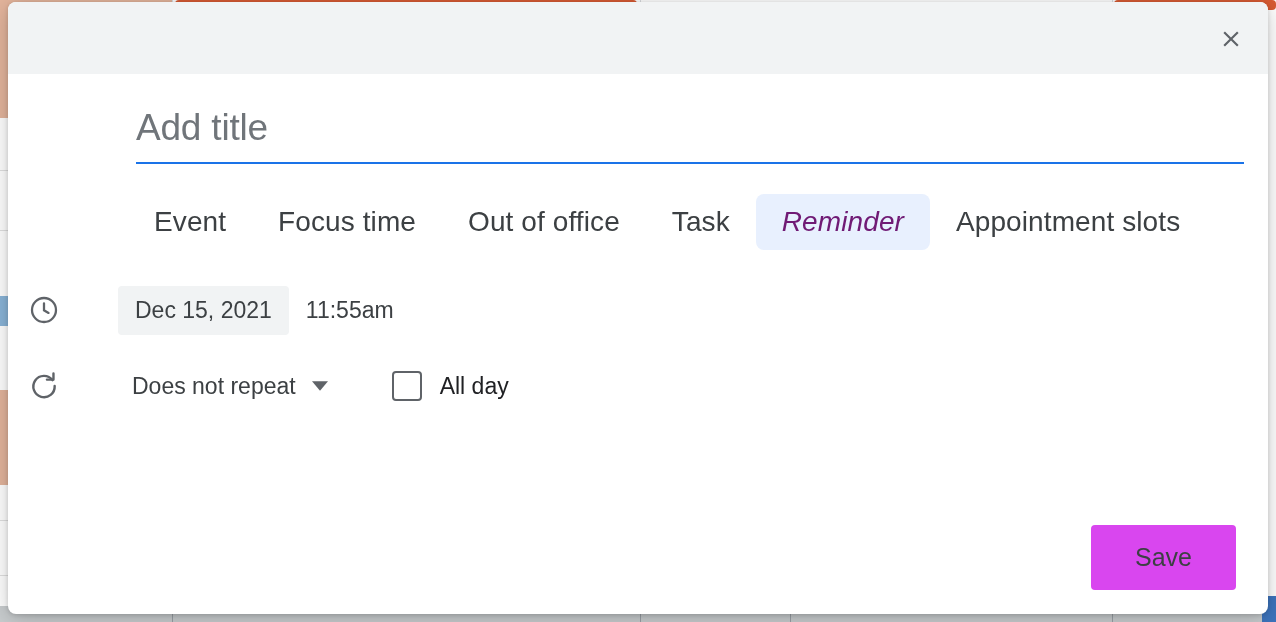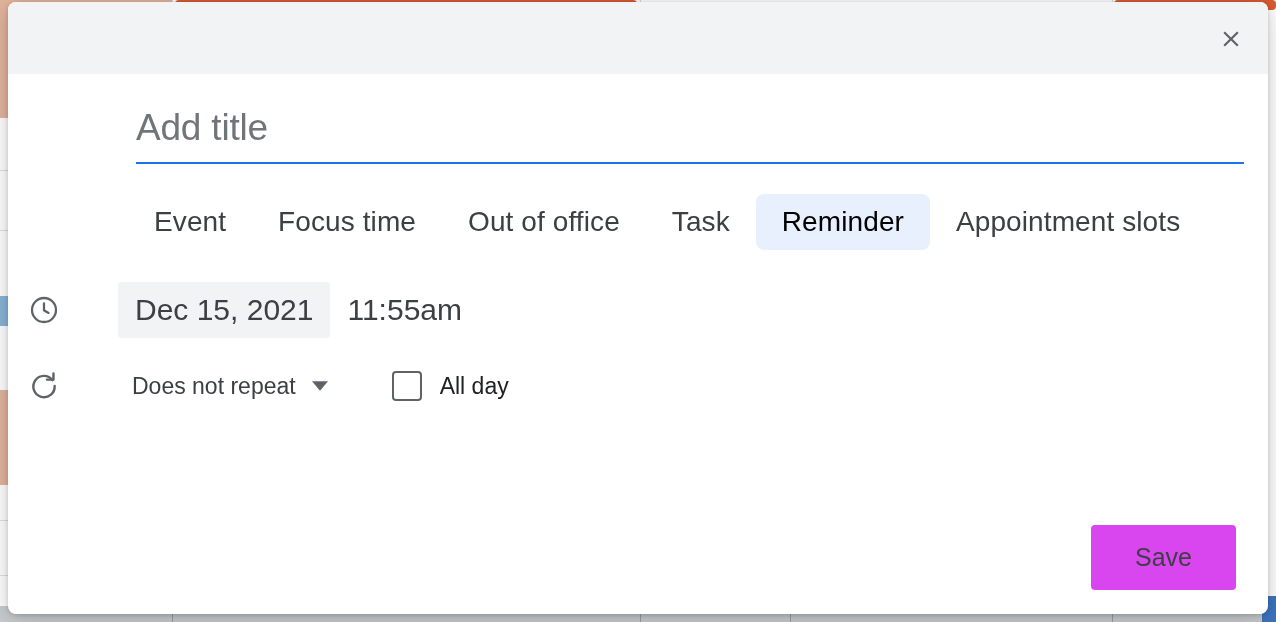--- a/index.html
+++ b/index.html
@@ -140,21 +140,22 @@
     font-size: 28px;
     color: #3c4043;
     padding: 12px 26px;
     border-radius: 8px;
     cursor: pointer;
     white-space: nowrap;
     letter-spacing: 0.1px;
   }
   .tab.selected {
     background: #e8f0fe;
-    color: #000000;
+    color: #701a75;
+    font-style: italic;
   }
 
   
   .row {
     display: flex;
     align-items: center;
     height: 52px;
   }
   #datetime-row { margin-top: 34px; }
   #repeat-row   { margin-top: 24px; }
@@ -164,21 +165,21 @@
     height: 36px;
     margin-left: -110px;
     margin-right: 56px;
     flex: 0 0 36px;
     display: flex;
     align-items: center;
     justify-content: center;
   }
 
   .chip {
-    font-size: 30px;
+    font-size: 23px;
     color: #3c4043;
     padding: 11px 17px;
     border-radius: 4px;
     background: transparent;
     border: none;
     font-family: "Liberation Sans", sans-serif;
     cursor: pointer;
     white-space: nowrap;
   }
   .chip.filled { background: #f1f3f4; }

